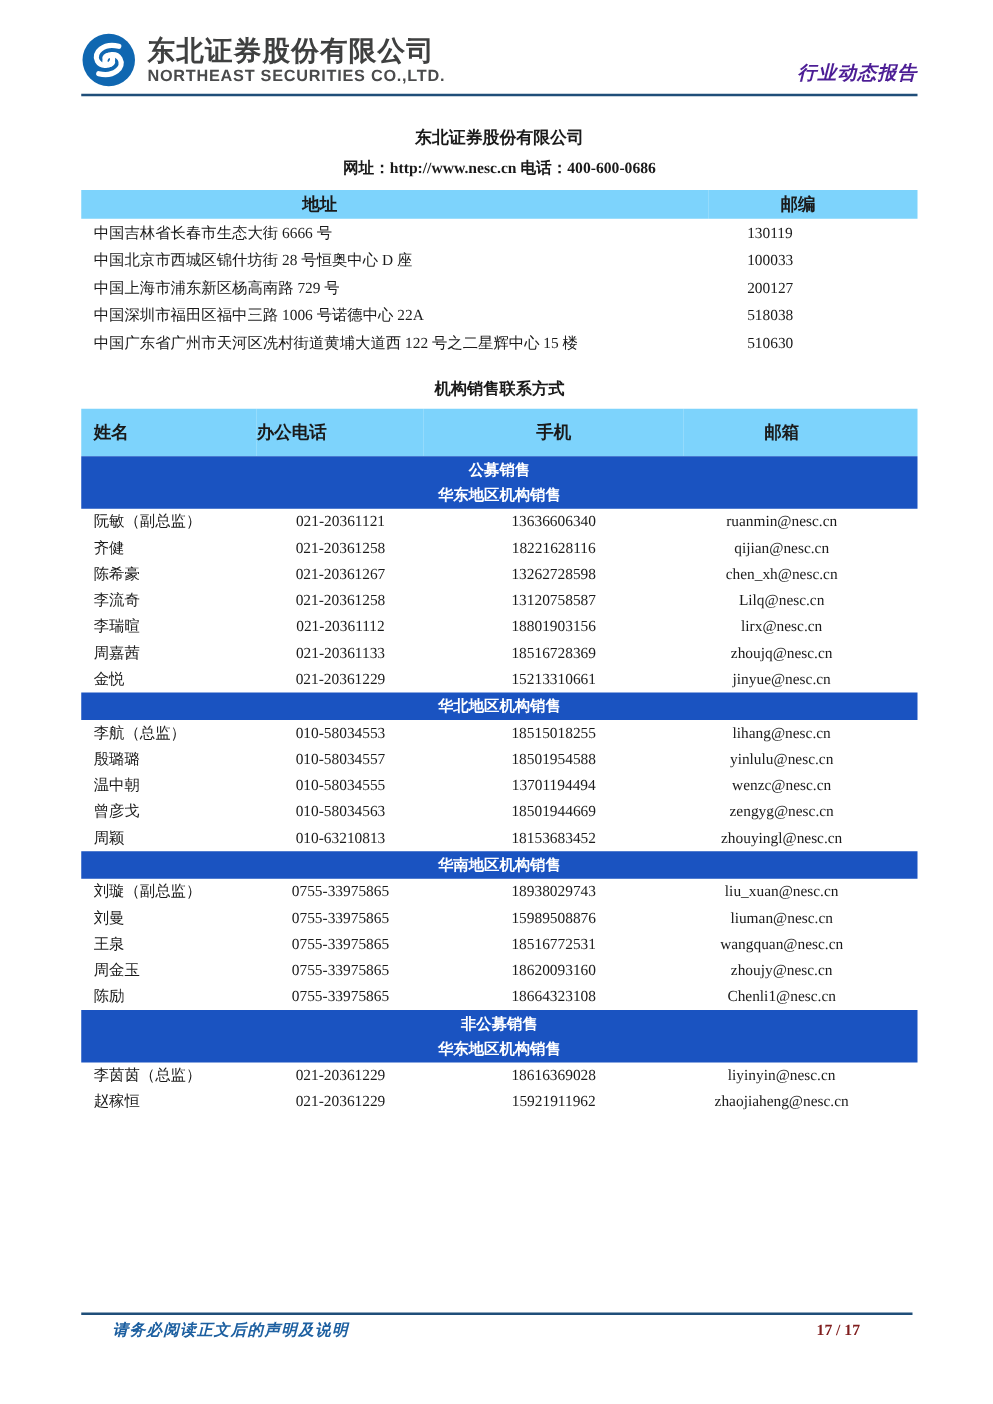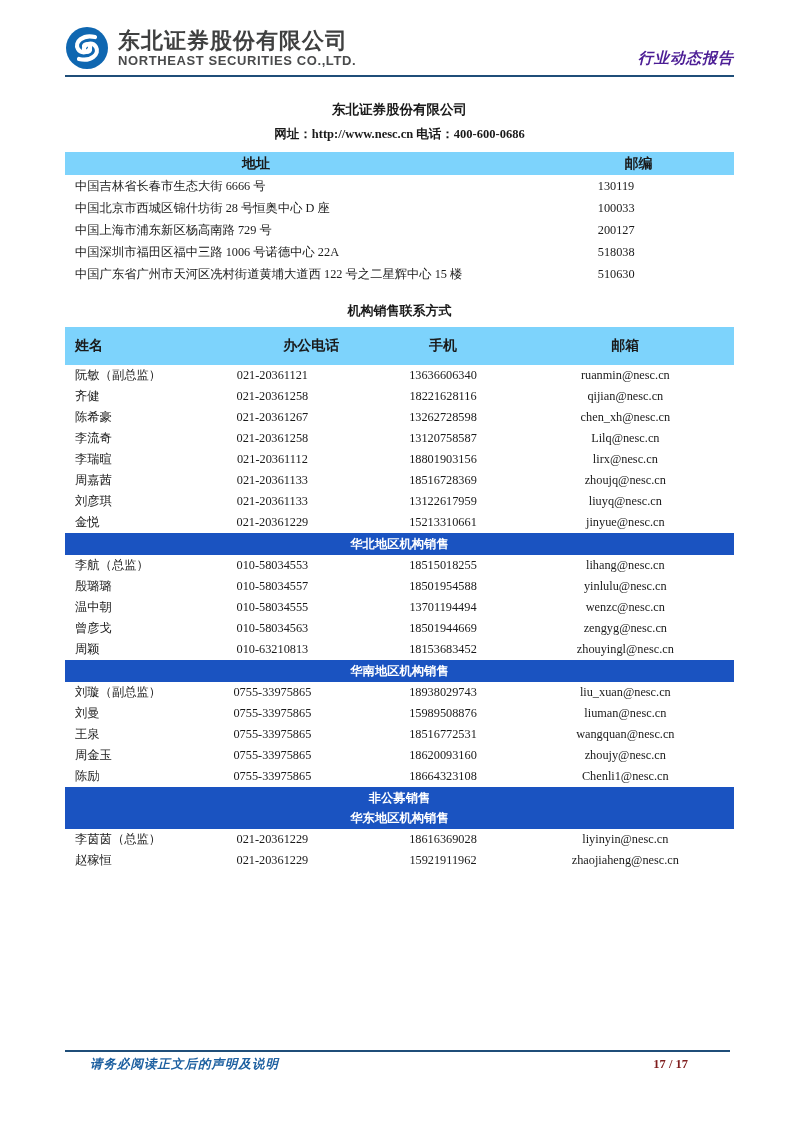--- a/index.html
+++ b/index.html
@@ -54,21 +54,21 @@
   .address-table th.h-post { width: 25%; text-align: center; padding-right: 24px; }
   .address-table td { height: 22px; }
   .address-table td.addr-cell { padding-left: 10px; text-align: left; }
   .address-table td.post-cell { padding-left: 31px; text-align: left; }
 
   
   .sales-title { text-align: center; font-weight: bold; font-size: 13px; margin-top: 17px; }
   .sales-table { margin-top: 7px; }
   .sales-table th { height: 38px; }
   .sales-table .h-name  { width: 21%; text-align: left; padding-left: 10px; }
-  .sales-table .h-office{ width: 20%; text-align: right; }
+  .sales-table .h-office{ width: 20%; text-align: left; }
   .sales-table .h-mobile{ width: 31%; text-align: center; }
   .sales-table .h-email { width: 28%; text-align: center; padding-right: 30px; }
   .sales-table td { height: 21px; }
   .sales-table td.c-name   { text-align: left; padding-left: 10px; }
   .sales-table td.c-office { text-align: center; }
   .sales-table td.c-mobile { text-align: center; }
   .sales-table td.c-email  { text-align: center; padding-right: 30px; }
   .sales-table td.band {
     background: #1A53C1; color: #ffffff; font-weight: bold;
     text-align: center; padding: 1px 0; height: auto;
@@ -148,20 +148,26 @@
     <thead>
       <tr>
         <th class="h-name">姓名</th>
         <th class="h-office">办公电话</th>
         <th class="h-mobile">手机</th>
         <th class="h-email">邮箱</th>
       </tr>
     </thead>
     <tbody id="sales-body">
         <tr>
+          <td colspan="4" class="band">
+            <div class="band-line">公募销售</div>
+            <div class="band-line">华东地区机构销售</div>
+          </td>
+        </tr>
+        <tr>
           <td class="c-name">阮敏（副总监）</td>
           <td class="c-office">021-20361121</td>
           <td class="c-mobile">13636606340</td>
           <td class="c-email">ruanmin@nesc.cn</td>
         </tr>
         <tr>
           <td class="c-name">齐健</td>
           <td class="c-office">021-20361258</td>
           <td class="c-mobile">18221628116</td>
           <td class="c-email">qijian@nesc.cn</td>
@@ -184,26 +190,20 @@
           <td class="c-mobile">18801903156</td>
           <td class="c-email">lirx@nesc.cn</td>
         </tr>
         <tr>
           <td class="c-name">周嘉茜</td>
           <td class="c-office">021-20361133</td>
           <td class="c-mobile">18516728369</td>
           <td class="c-email">zhoujq@nesc.cn</td>
         </tr>
         <tr>
-          <td class="c-name">刘彦琪</td>
-          <td class="c-office">021-20361133</td>
-          <td class="c-mobile">13122617959</td>
-          <td class="c-email">liuyq@nesc.cn</td>
-        </tr>
-        <tr>
           <td class="c-name">金悦</td>
           <td class="c-office">021-20361229</td>
           <td class="c-mobile">15213310661</td>
           <td class="c-email">jinyue@nesc.cn</td>
         </tr>
         <tr>
           <td colspan="4" class="band">
             <div class="band-line">华北地区机构销售</div>
           </td>
         </tr>

